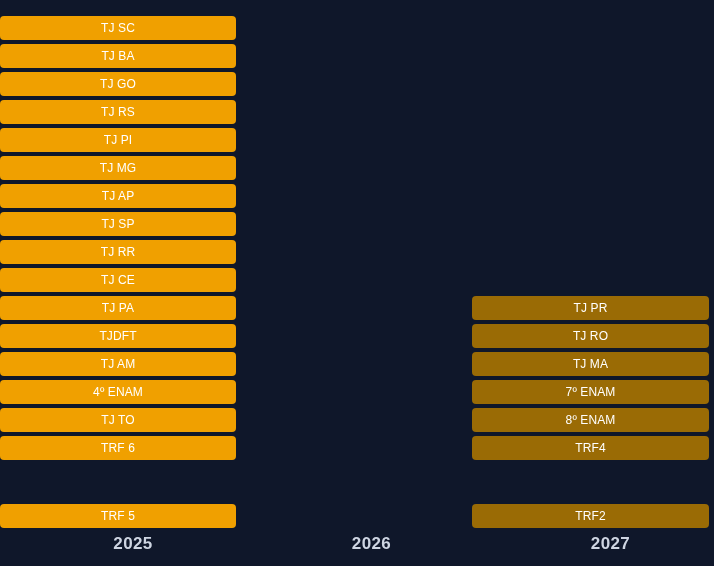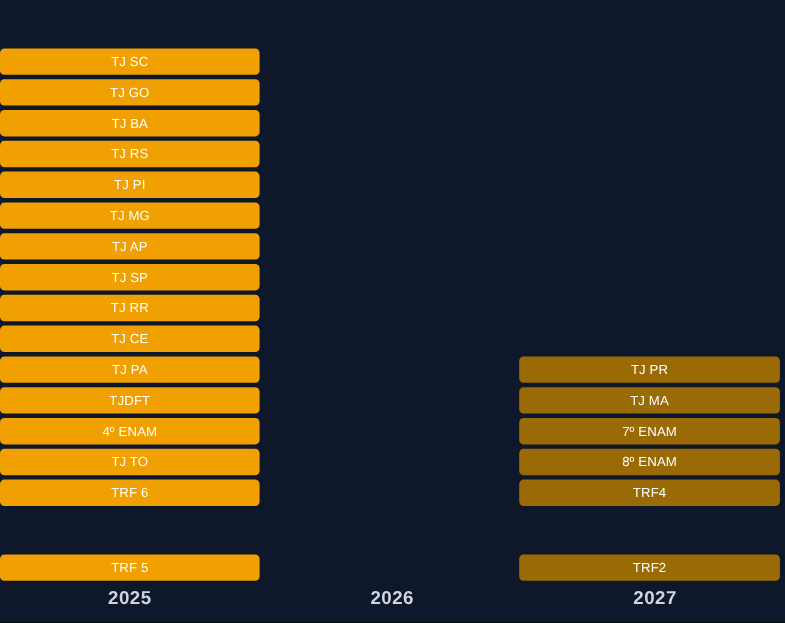--- a/index.html
+++ b/index.html
@@ -58,21 +58,21 @@
     white-space: nowrap;
     overflow: hidden;
   }
   .bar:last-child { margin-bottom: 0; margin-top: 40px; }
 
   .bar.tone-bright { background: #f0a000; }
   .bar.tone-dark   { background: #9a6b05; }
 
   .axis {
     position: absolute;
-    left: 0;
+    left: 15px;
     right: 0;
     bottom: 0;
     height: 38px;
     border-radius: 13px;
   }
 
   .axis-label {
     position: absolute;
     top: 6px;
     text-align: center;
@@ -86,42 +86,44 @@
   .axis-label.al-2 { left: 477px; width: 237px; }
 </style>
 </head>
 <body>
 
 <div id="chart">
 
   <div class="column col-0">
     <div class="bars">
         <div class="bar tone-bright">TJ SC</div>
+        <div class="bar tone-bright">TJ BA</div>
         <div class="bar tone-bright">TJ GO</div>
-        <div class="bar tone-bright">TJ BA</div>
         <div class="bar tone-bright">TJ RS</div>
         <div class="bar tone-bright">TJ PI</div>
         <div class="bar tone-bright">TJ MG</div>
         <div class="bar tone-bright">TJ AP</div>
         <div class="bar tone-bright">TJ SP</div>
         <div class="bar tone-bright">TJ RR</div>
         <div class="bar tone-bright">TJ CE</div>
         <div class="bar tone-bright">TJ PA</div>
         <div class="bar tone-bright">TJDFT</div>
+        <div class="bar tone-bright">TJ AM</div>
         <div class="bar tone-bright">4º ENAM</div>
         <div class="bar tone-bright">TJ TO</div>
         <div class="bar tone-bright">TRF 6</div>
         <div class="bar tone-bright">TRF 5</div>
       </div>
   </div>
 
 
   <div class="column col-2">
     <div class="bars">
         <div class="bar tone-dark">TJ PR</div>
+        <div class="bar tone-dark">TJ RO</div>
         <div class="bar tone-dark">TJ MA</div>
         <div class="bar tone-dark">7º ENAM</div>
         <div class="bar tone-dark">8º ENAM</div>
         <div class="bar tone-dark">TRF4</div>
         <div class="bar tone-dark">TRF2</div>
       </div>
   </div>
 
   <div class="axis">
     <div class="axis-label al-0">2025</div>

